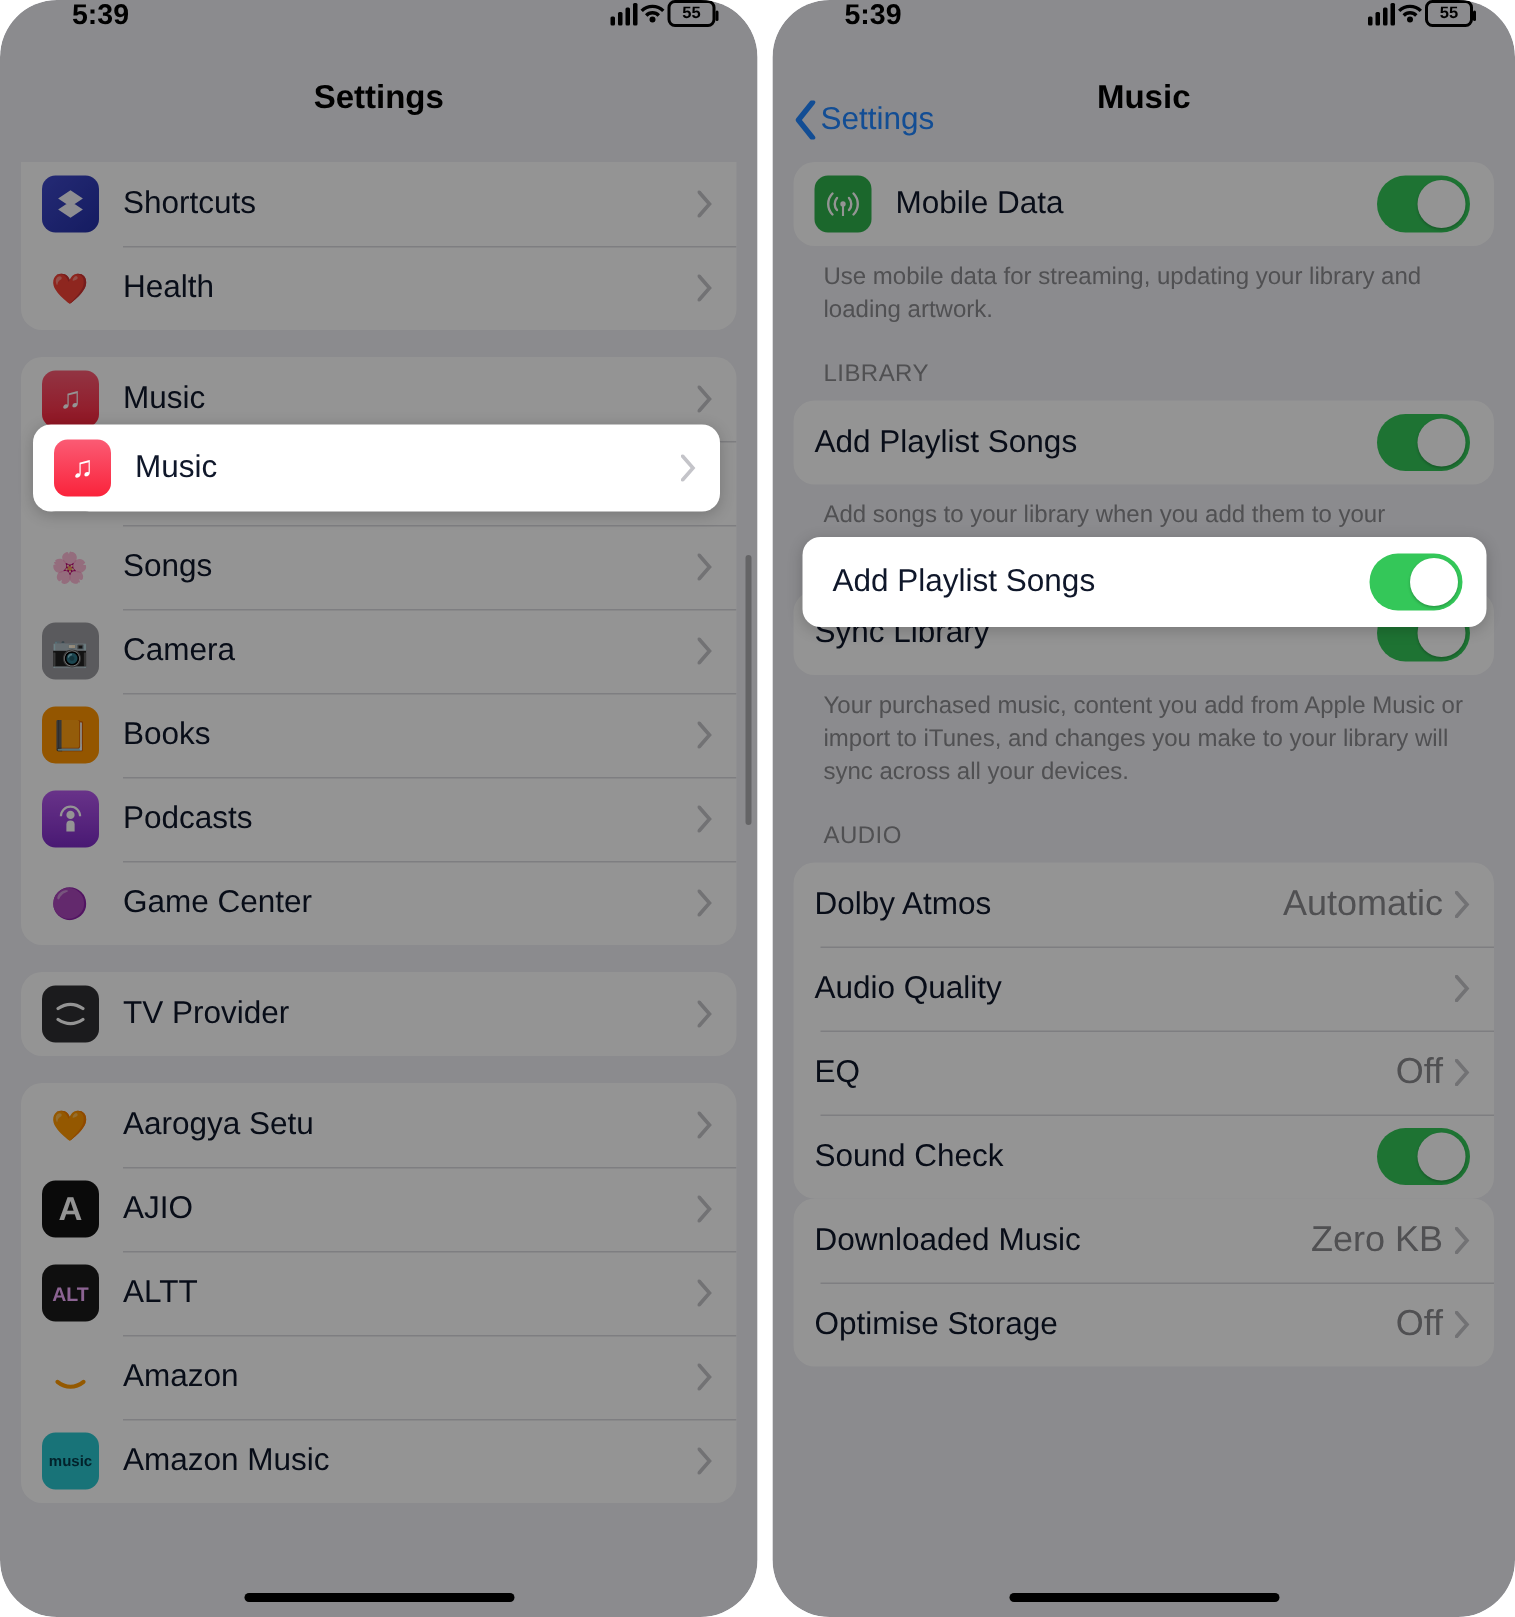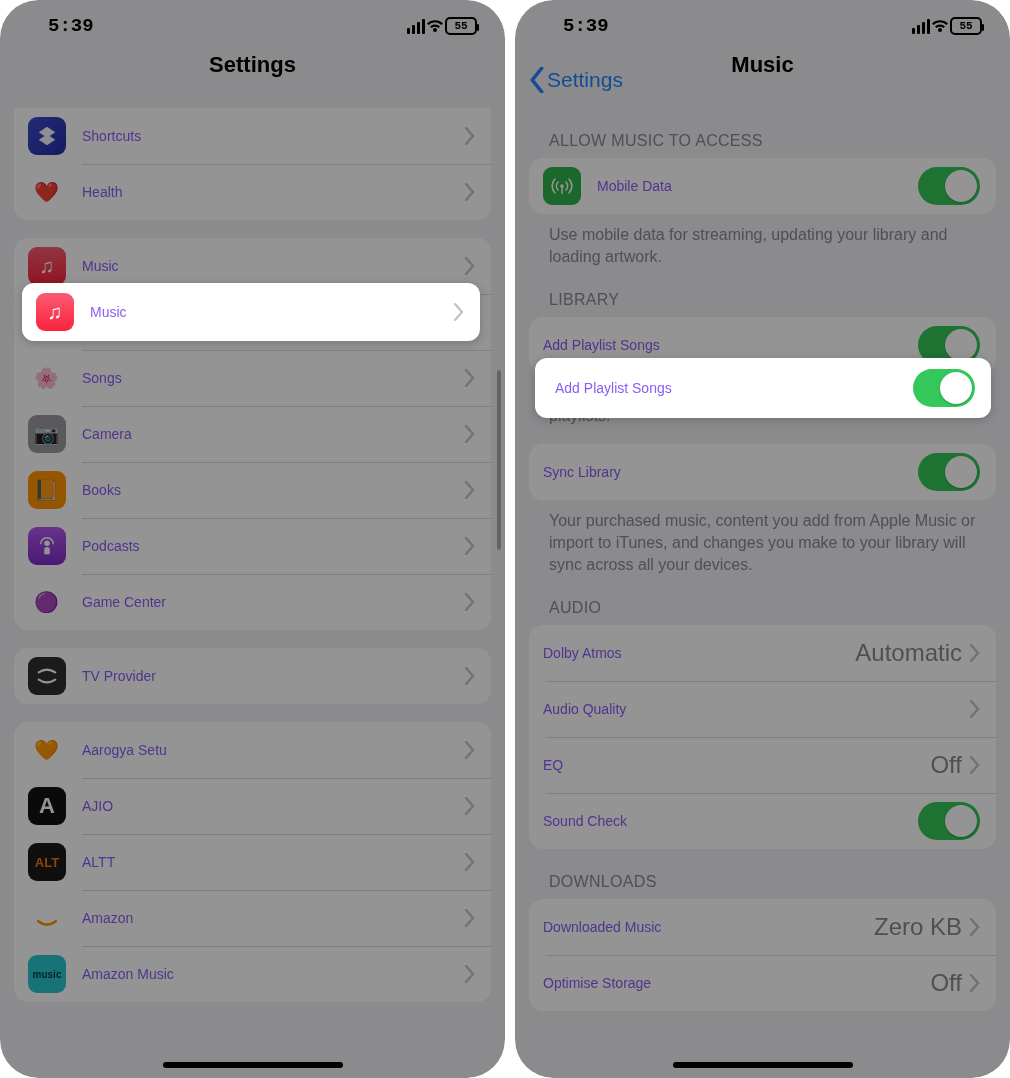--- a/index.html
+++ b/index.html
@@ -22,26 +22,25 @@
   .dimmer {
     position: absolute; inset: 0;
     background: rgba(0,0,0,0.42);
     pointer-events: none;
     z-index: 50;
     border-radius: 38px;
   }
   .statusbar {
     height: 52px;
     display: flex;
-    align-items: center;
+    align-items: flex-start;
     justify-content: space-between;
     padding: 0 28px 0 48px;
     font-weight: 600;
     font-size: 19px;
-    font-family: Liberation Mono, monospace;
   }
   .status-icons { display: flex; align-items: center; gap: 0; }
   .sig-bars { display: inline-flex; align-items: flex-end; gap: 2px; }
   .sig-bars span { width:3px; background:#000; display:inline-block; border-radius:1px;}
   .sig-bars span:nth-child(1){height:6px}
   .sig-bars span:nth-child(2){height:9px}
   .sig-bars span:nth-child(3){height:12px}
   .sig-bars span:nth-child(4){height:15px}
   .wifi-svg { width:20px; height:16px; }
   .battery-box {
@@ -87,21 +86,21 @@
   }
   .row.noicon + .row.noicon::before,
   .row.noicon:first-child + .row.noicon::before { left: 18px; }
   .group .row.noicon::before { left:18px; }
   .appicon {
     width: 38px; height: 38px; border-radius: 9px;
     margin-right: 16px; flex: none;
     display:flex; align-items:center; justify-content:center;
     font-size: 20px; color:#fff;
   }
-  .row-label { flex: 1; font-size: 14px; color:#8b5cf6; }
+  .row-label { flex: 1; font-size: 21px; color:#0f172a; }
   .row-value { font-size: 24px; color:#8a8a8e; margin-right: 8px; }
   .chevron { color:#c4c4c9; flex:none; }
   .chevron svg{ width:10px; height:18px; display:block;}
   .toggle {
     width: 62px; height: 38px; border-radius: 19px;
     background:#34c759; position:relative; flex:none;
   }
   .toggle::after{
     content:""; position:absolute; right:3px; top:3px;
     width:32px; height:32px; border-radius:50%; background:#fff;
@@ -310,21 +309,21 @@
           </div>
         <span class="row-label">AJIO</span>
         <span class="chevron">
             <svg viewBox="0 0 10 18">
               <path d="M1 1l7 8-7 8" stroke="#c4c4c9" stroke-width="2.4" fill="none" stroke-linecap="round"></path>
             </svg>
           </span>
       </div>
       <div class="row">
         <div class="appicon ic-altt">
-            <span style="color:#f97316;font-size:13px;font-weight:800">ALT</span>
+            <span style="color:#f0abfc;font-size:13px;font-weight:800">ALT</span>
           </div>
         <span class="row-label">ALTT</span>
         <span class="chevron">
             <svg viewBox="0 0 10 18">
               <path d="M1 1l7 8-7 8" stroke="#c4c4c9" stroke-width="2.4" fill="none" stroke-linecap="round"></path>
             </svg>
           </span>
       </div>
       <div class="row">
         <div class="appicon ic-amazon">
@@ -393,21 +392,20 @@
     <div class="navback">
       <svg viewBox="0 0 12 22">
           <path d="M10 1L2 11l8 10" stroke="#1f85ff" stroke-width="3" fill="none" stroke-linecap="round" stroke-linejoin="round"></path>
         </svg>
       <span>Settings</span>
     </div>
     <span>Music</span>
   </div>
 
   <div class="content">
-    <div class="section-header">ALLOW MUSIC TO ACCESS</div>
     <div class="group">
       <div class="row">
         <div class="appicon ic-mobiledata">
             <svg width="24" height="24" viewBox="0 0 24 24">
               <path d="M5 5a10 10 0 000 14M19 5a10 10 0 010 14M8 8a6 6 0 000 8M16 8a6 6 0 010 8" stroke="#fff" stroke-width="1.6" fill="none" stroke-linecap="round"></path>
               <circle cx="12" cy="12" r="1.8" fill="#fff"></circle>
               <rect x="11.3" y="12" width="1.4" height="8" fill="#fff"></rect>
             </svg>
           </div>
         <span class="row-label">Mobile Data</span>
@@ -461,21 +459,20 @@
               <path d="M1 1l7 8-7 8" stroke="#c4c4c9" stroke-width="2.4" fill="none" stroke-linecap="round"></path>
             </svg>
           </span>
       </div>
       <div class="row noicon">
         <span class="row-label">Sound Check</span>
         <div class="toggle"></div>
       </div>
     </div>
 
-    <div class="section-header">DOWNLOADS</div>
     <div class="group">
       <div class="row noicon">
         <span class="row-label">Downloaded Music</span>
         <span class="row-value">Zero KB</span>
         <span class="chevron">
             <svg viewBox="0 0 10 18">
               <path d="M1 1l7 8-7 8" stroke="#c4c4c9" stroke-width="2.4" fill="none" stroke-linecap="round"></path>
             </svg>
           </span>
       </div>

